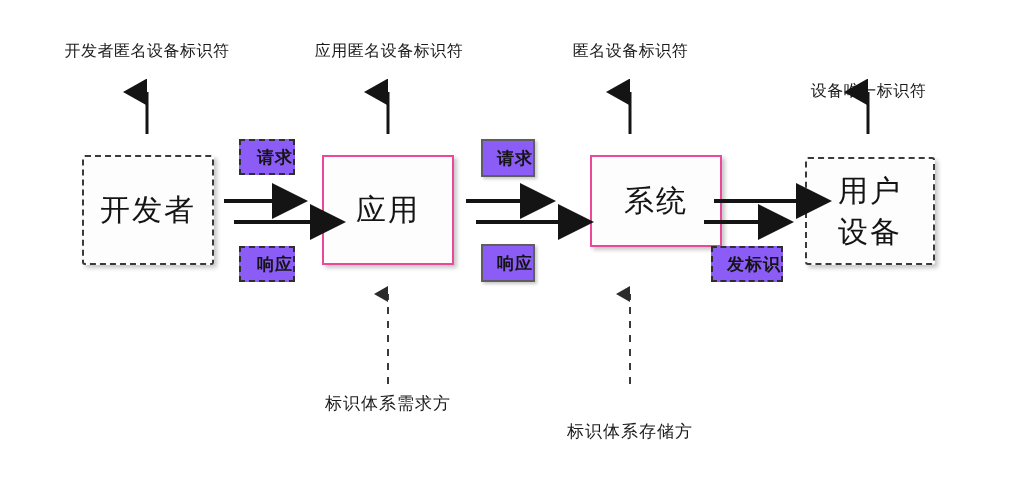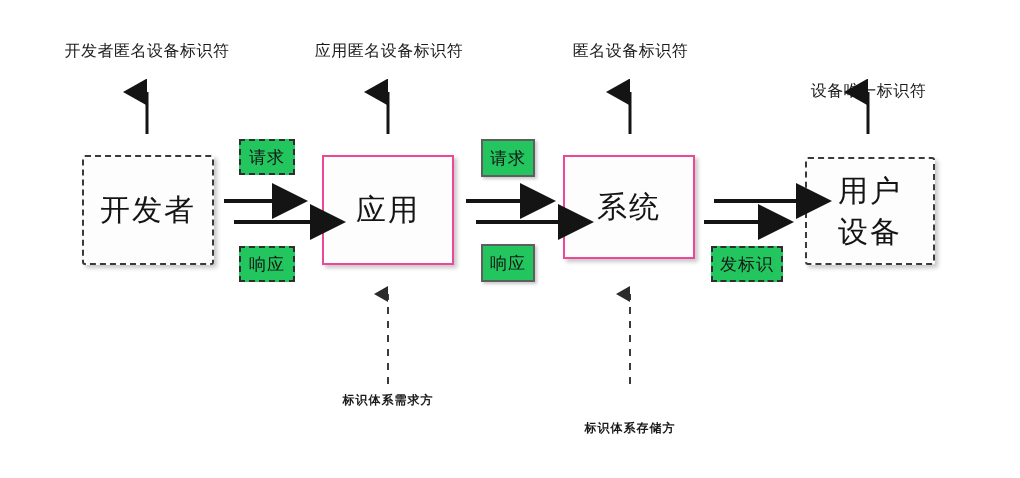--- a/index.html
+++ b/index.html
@@ -15,21 +15,21 @@
   
   .caption{
     position:absolute;
     font-size:16px;
     font-weight:400;
     color:#1a1a1a;
     white-space:nowrap;
     text-align:center;
     letter-spacing:.5px;
   }
-  .caption.bottom{font-size:12px;font-weight:700;letter-spacing:1px;}
+  .caption.bottom{font-size:17px;font-weight:400;letter-spacing:1px;}
 
   
   .node{
     position:absolute;
     box-sizing:border-box;
     background:#fdfdfd;
     display:flex;
     align-items:center;
     justify-content:center;
     text-align:center;
@@ -41,26 +41,26 @@
     box-shadow:3px 3px 4px rgba(0,0,0,.22);
   }
   .node.dashed{border:2px dashed #3a3a3a;border-radius:3px;}
   .node.solid {border:2px solid #ec4899;}
   .node .stack{display:flex;flex-direction:column;gap:4px;}
 
   
   .edge-label{
     position:absolute;
     box-sizing:border-box;
-    background:#22c55e;
+    background:#8b5cf6;
     display:flex;
     align-items:center;
-    justify-content:center;
+    justify-content:flex-end;
     font-size:17px;
-    font-weight:400;
+    font-weight:700;
     color:#141414;
     letter-spacing:1px;
     white-space:nowrap;
   }
   .edge-label.dashed{border:2px dashed #2e2e2e;}
   .edge-label.solid {border:2px solid #5e5e5e;box-shadow:2px 2px 3px rgba(0,0,0,.22);}
 
   
   .arrow{position:absolute;}
   svg{display:block;overflow:visible;}
@@ -102,21 +102,21 @@
   </div>
 
   <div class="node dashed" style="left:82px;top:155px;width:132px;height:110px;">
     <span>开发者</span>
   </div>
 
   <div class="node solid" style="left:322px;top:155px;width:132px;height:110px;">
     <span>应用</span>
   </div>
 
-  <div class="node solid" style="left:563px;top:155px;width:132px;height:104px;">
+  <div class="node solid" style="left:590px;top:155px;width:132px;height:92px;">
     <span>系统</span>
   </div>
 
   <div class="node dashed" style="left:805px;top:157px;width:130px;height:108px;">
     <span class="stack">
       <span>用户</span>
       <span>设备</span>
     </span>
   </div>
 

